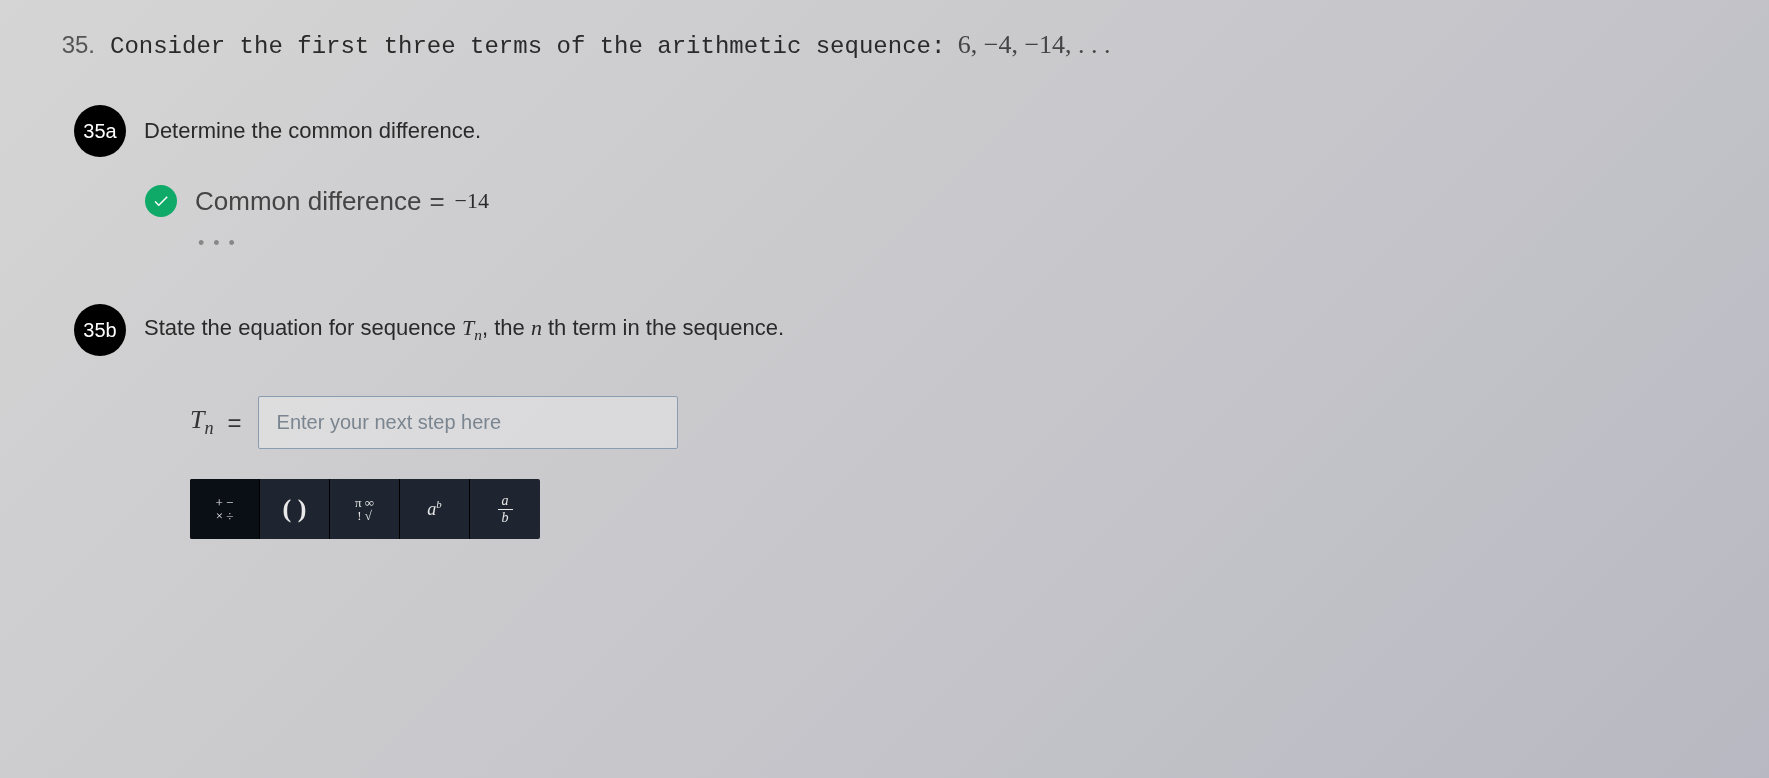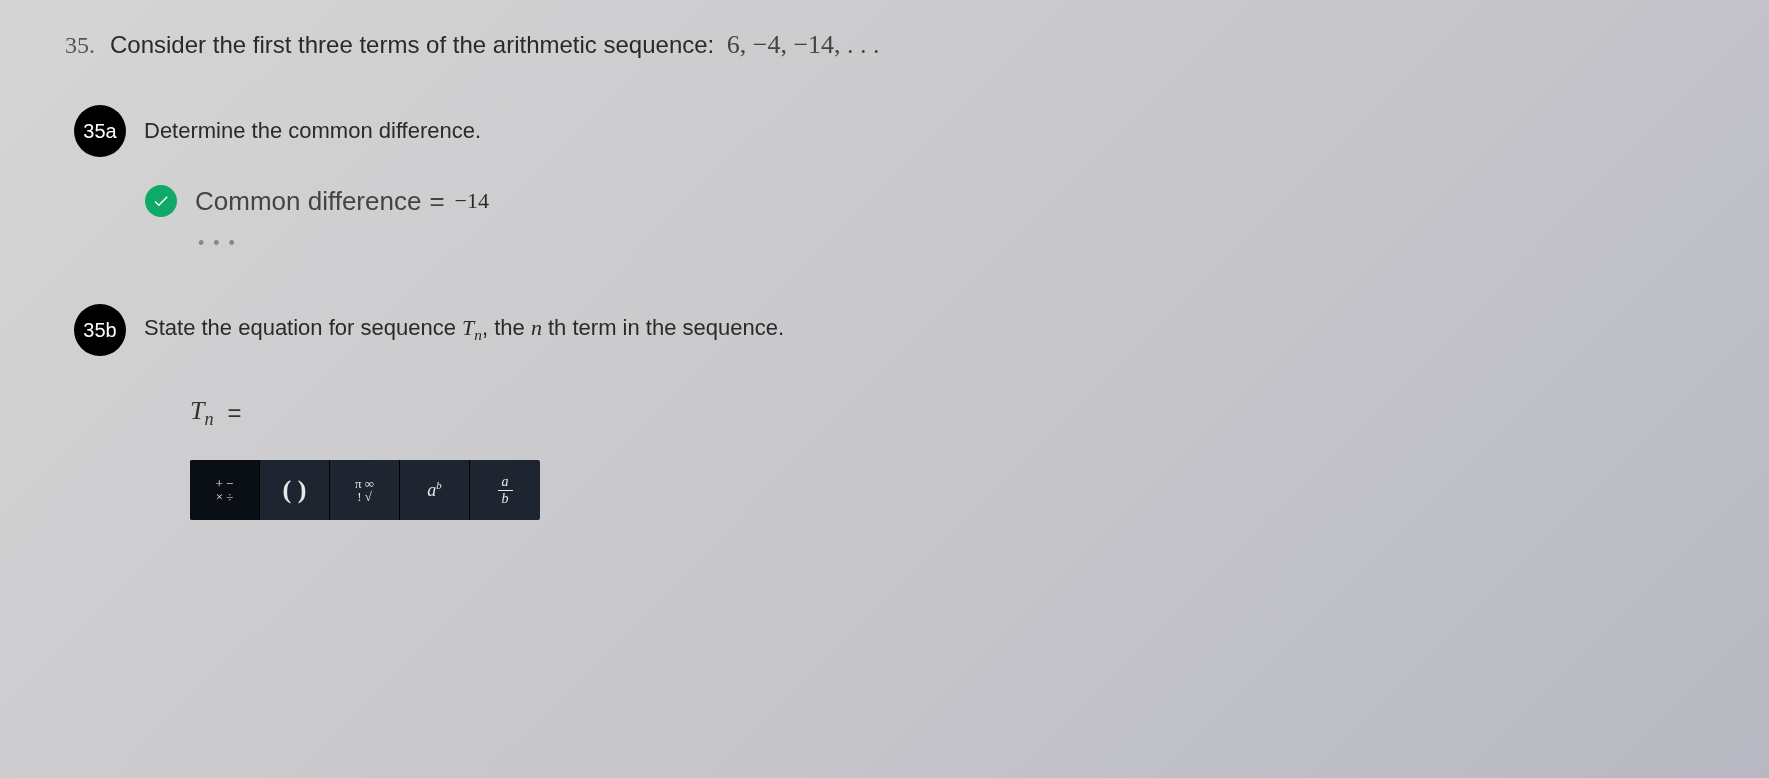--- a/index.html
+++ b/index.html
@@ -19,26 +19,26 @@
       align-items: baseline;
       margin-bottom: 45px;
     }
     .q-number {
       font-size: 24px;
       color: #555;
       width: 60px;
       flex-shrink: 0;
       text-align: right;
       padding-right: 15px;
-      font-family: Liberation Serif, serif;
     }
     .q-text {
       font-size: 24px;
       color: #2a2a2a;
       font-weight: 500;
+      font-family: Liberation Mono, monospace;
     }
     .math-seq {
       font-family: Liberation Serif, serif;
       font-size: 26px;
       color: #444;
       margin-left: 8px;
     }
     .subq-row {
       display: flex;
       align-items: center;
@@ -244,20 +244,21 @@
       <div class="subq-text">
         <span>State the equation for sequence </span><span class="tn-var"><span>T</span><span class="sub">n</span></span><span>, the </span><span class="tn-var">n</span><span> th term in the sequence.</span>
       </div>
     </div>
 
     <div class="input-row">
       <span class="tn-label">
         <span>T</span><span class="sub">n</span>
       </span>
       <span class="eq-sign">=</span>
+      <input type="text" class="step-input" placeholder="Enter your next step here" style="">
     </div>
 
     <div class="toolbar">
       <div class="tool-btn">
         <div class="tool-stack">
           <div>+ −</div>
           <div>× ÷</div>
         </div>
       </div>
       <div class="tool-btn">

